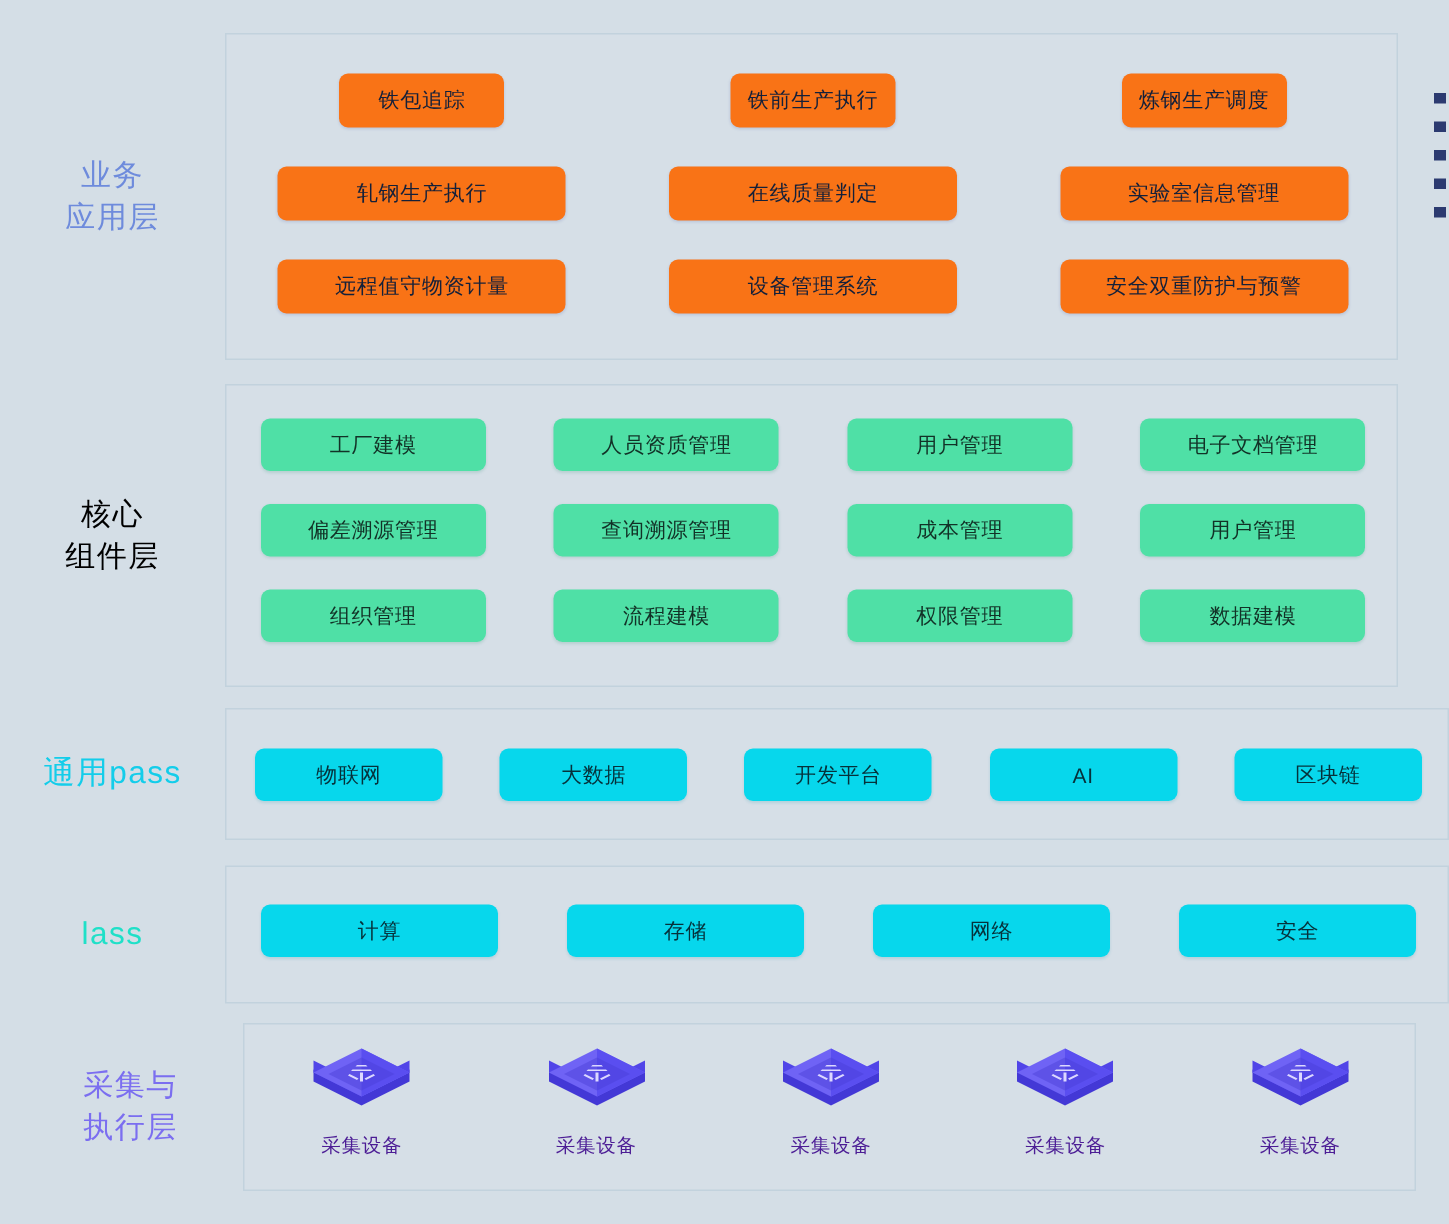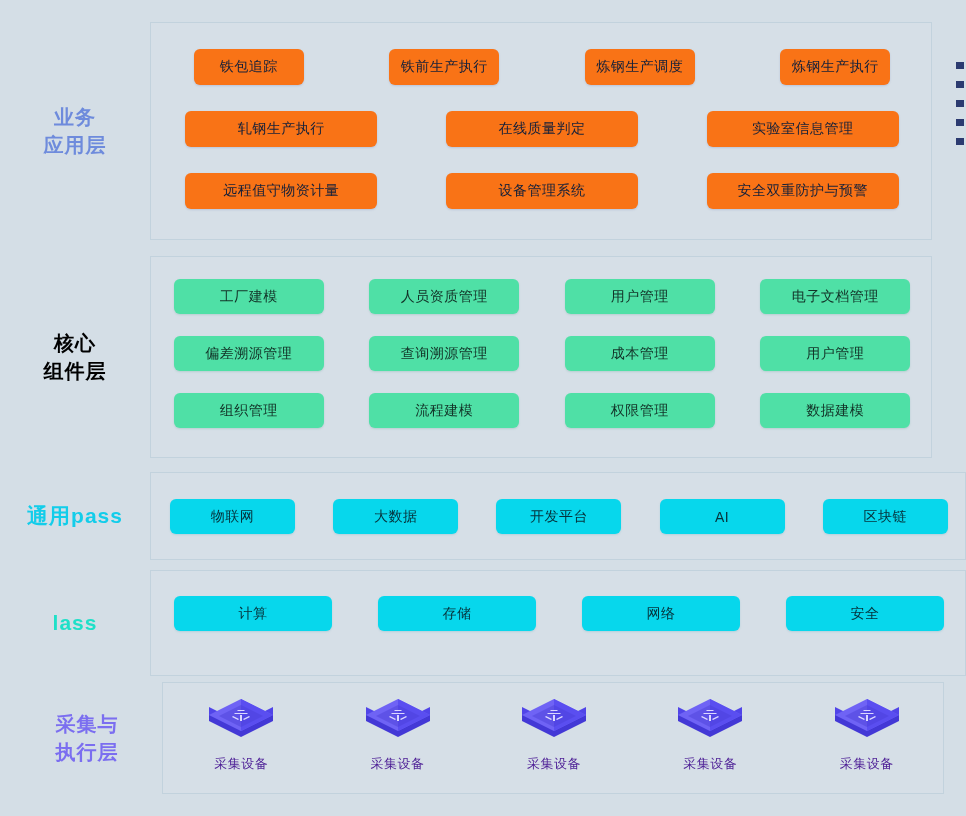--- a/index.html
+++ b/index.html
@@ -11,21 +11,21 @@
     position:relative;
   }
   .stage{position:relative;width:966px;height:816px;}
 
   
   .layer{position:absolute;display:flex;align-items:center;}
   .layer-label{
     width:150px;flex:0 0 150px;
     text-align:center;
     font-size:20px;line-height:28px;
-    font-weight:700;
+    font-weight:400;
     letter-spacing:1px;
     white-space:pre-line;
     user-select:none;
   }
   .panel{
     position:relative;
     box-sizing:border-box;
     border:1px solid #c2d2dd;
     background:rgba(255,255,255,0.06);
   }
@@ -68,21 +68,21 @@
   
   #layer-paas{left:0;top:478px;width:966px;height:76px;}
   #layer-paas .layer-label{color:#13cdea;font-size:21px;}
   #panel-paas{width:816px;height:88px;}
   #paas-row{left:0;top:26px;width:816px;justify-content:space-around;}
   #paas-row .pill{width:125px;height:35px;}
 
   
   #layer-iaas{left:0;top:580px;width:966px;height:86px;}
   #layer-iaas .layer-label{color:#1fe0c8;font-size:21px;}
-  #panel-iaas{width:816px;height:106px;}
+  #panel-iaas{width:816px;height:92px;}
   #iaas-row{left:0;top:25px;width:816px;justify-content:space-around;}
   #iaas-row .pill{width:158px;height:35px;}
 
   
   #layer-acq{left:12px;top:682px;width:966px;height:112px;}
   #layer-acq .layer-label{color:#7b6ef0;}
   #panel-acq{width:782px;height:112px;}
   #acq-row{left:0;top:12px;width:782px;justify-content:space-around;}
   .device{
     width:110px;
@@ -111,21 +111,20 @@
 <div class="stage">
 
   <div class="layer" id="layer-business">
     <div class="layer-label">业务
 应用层</div>
     <div class="panel" id="panel-business">
       <div class="row" id="biz-row1">
         <div class="pill blue">铁包追踪</div>
         <div class="pill blue">铁前生产执行</div>
         <div class="pill blue">炼钢生产调度</div>
-        <div class="pill blue">炼钢生产执行</div>
       </div>
       <div class="row" id="biz-row2">
         <div class="pill blue">轧钢生产执行</div>
         <div class="pill blue">在线质量判定</div>
         <div class="pill blue">实验室信息管理</div>
       </div>
       <div class="row" id="biz-row3">
         <div class="pill blue">远程值守物资计量</div>
         <div class="pill blue">设备管理系统</div>
         <div class="pill blue">安全双重防护与预警</div>

